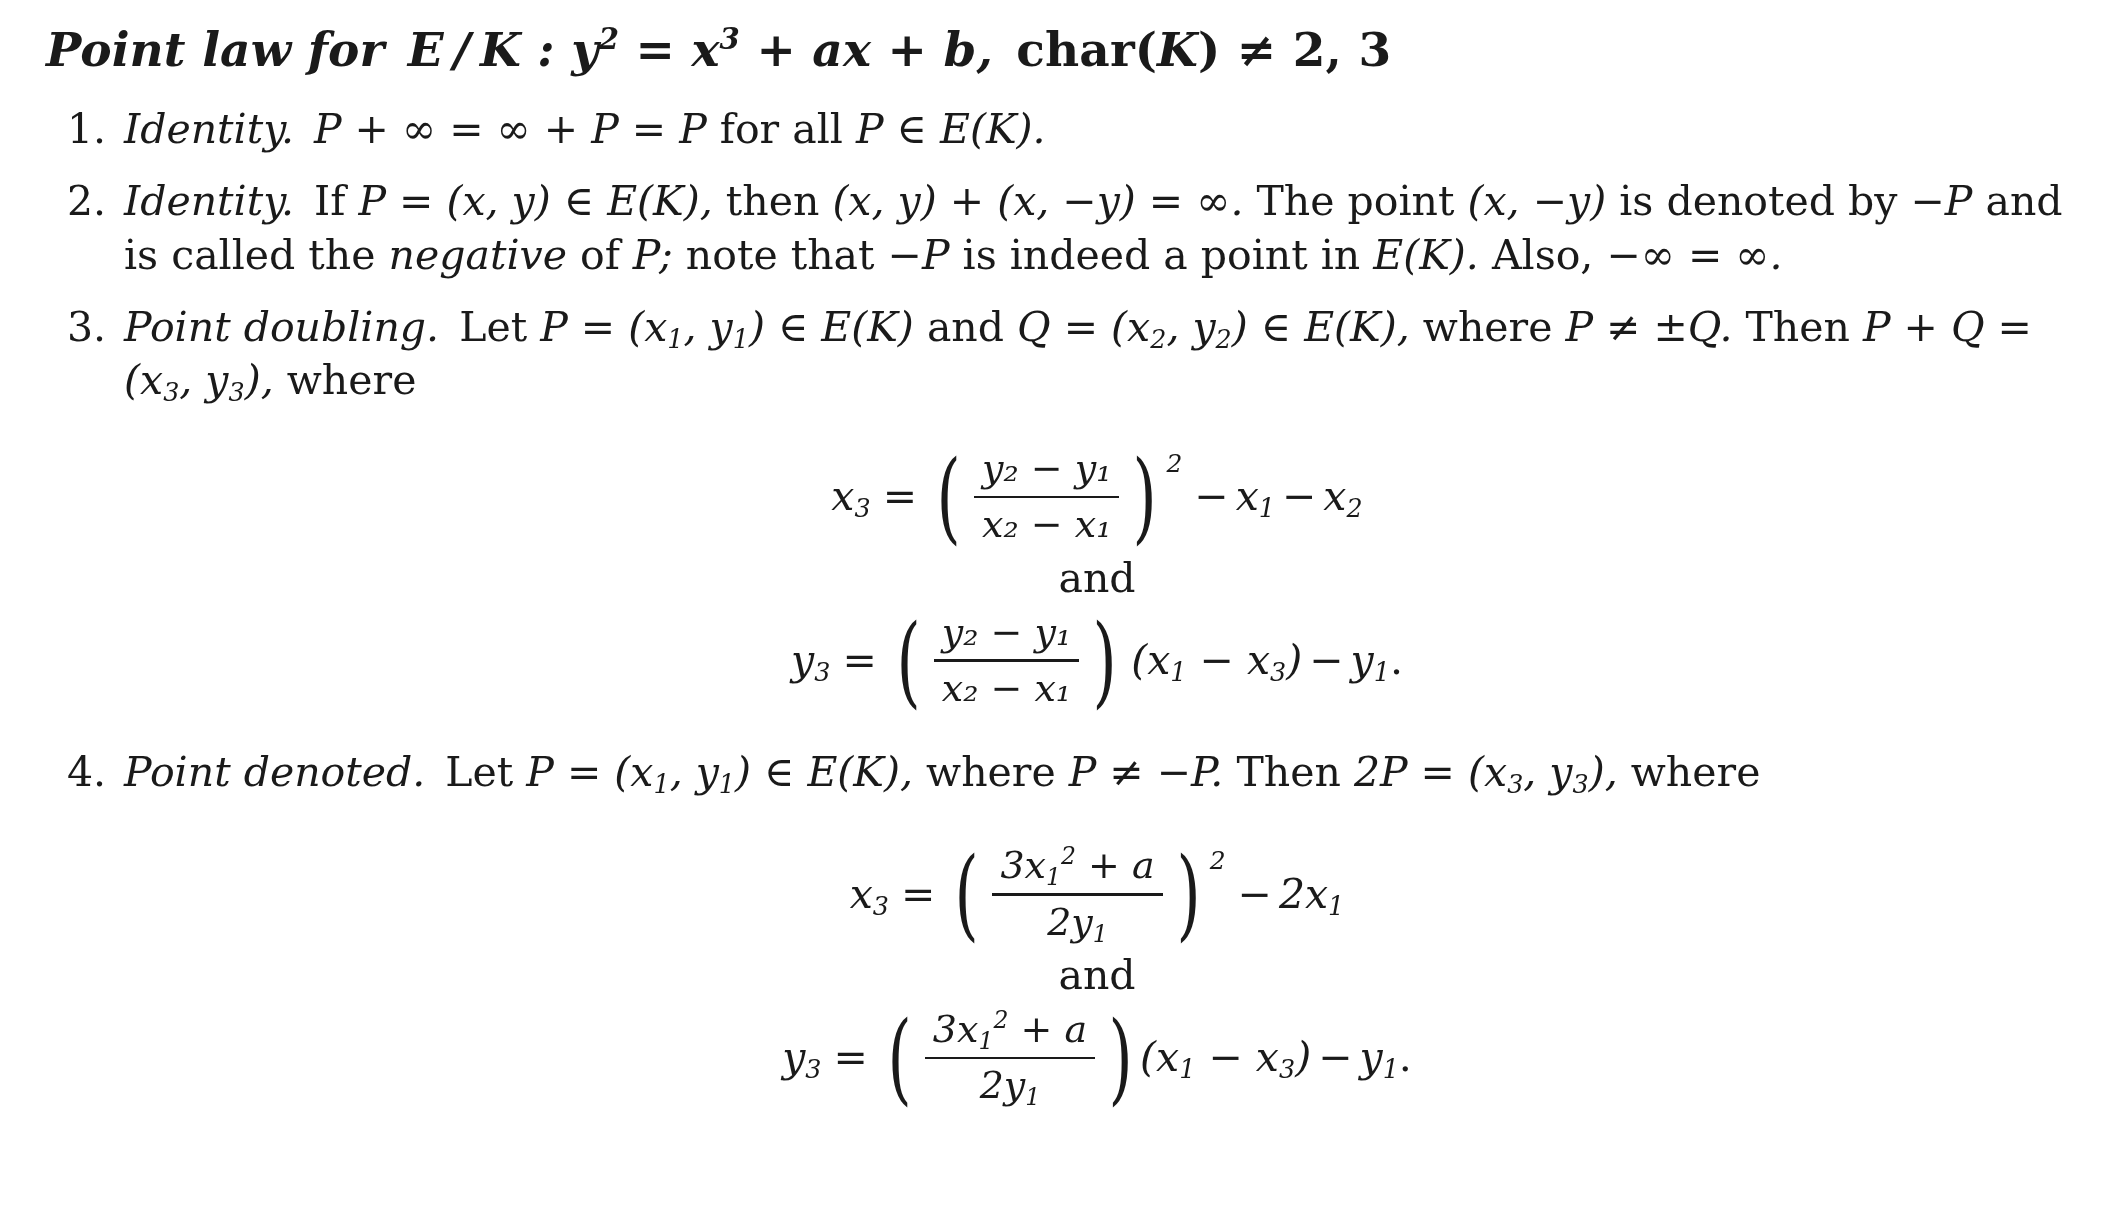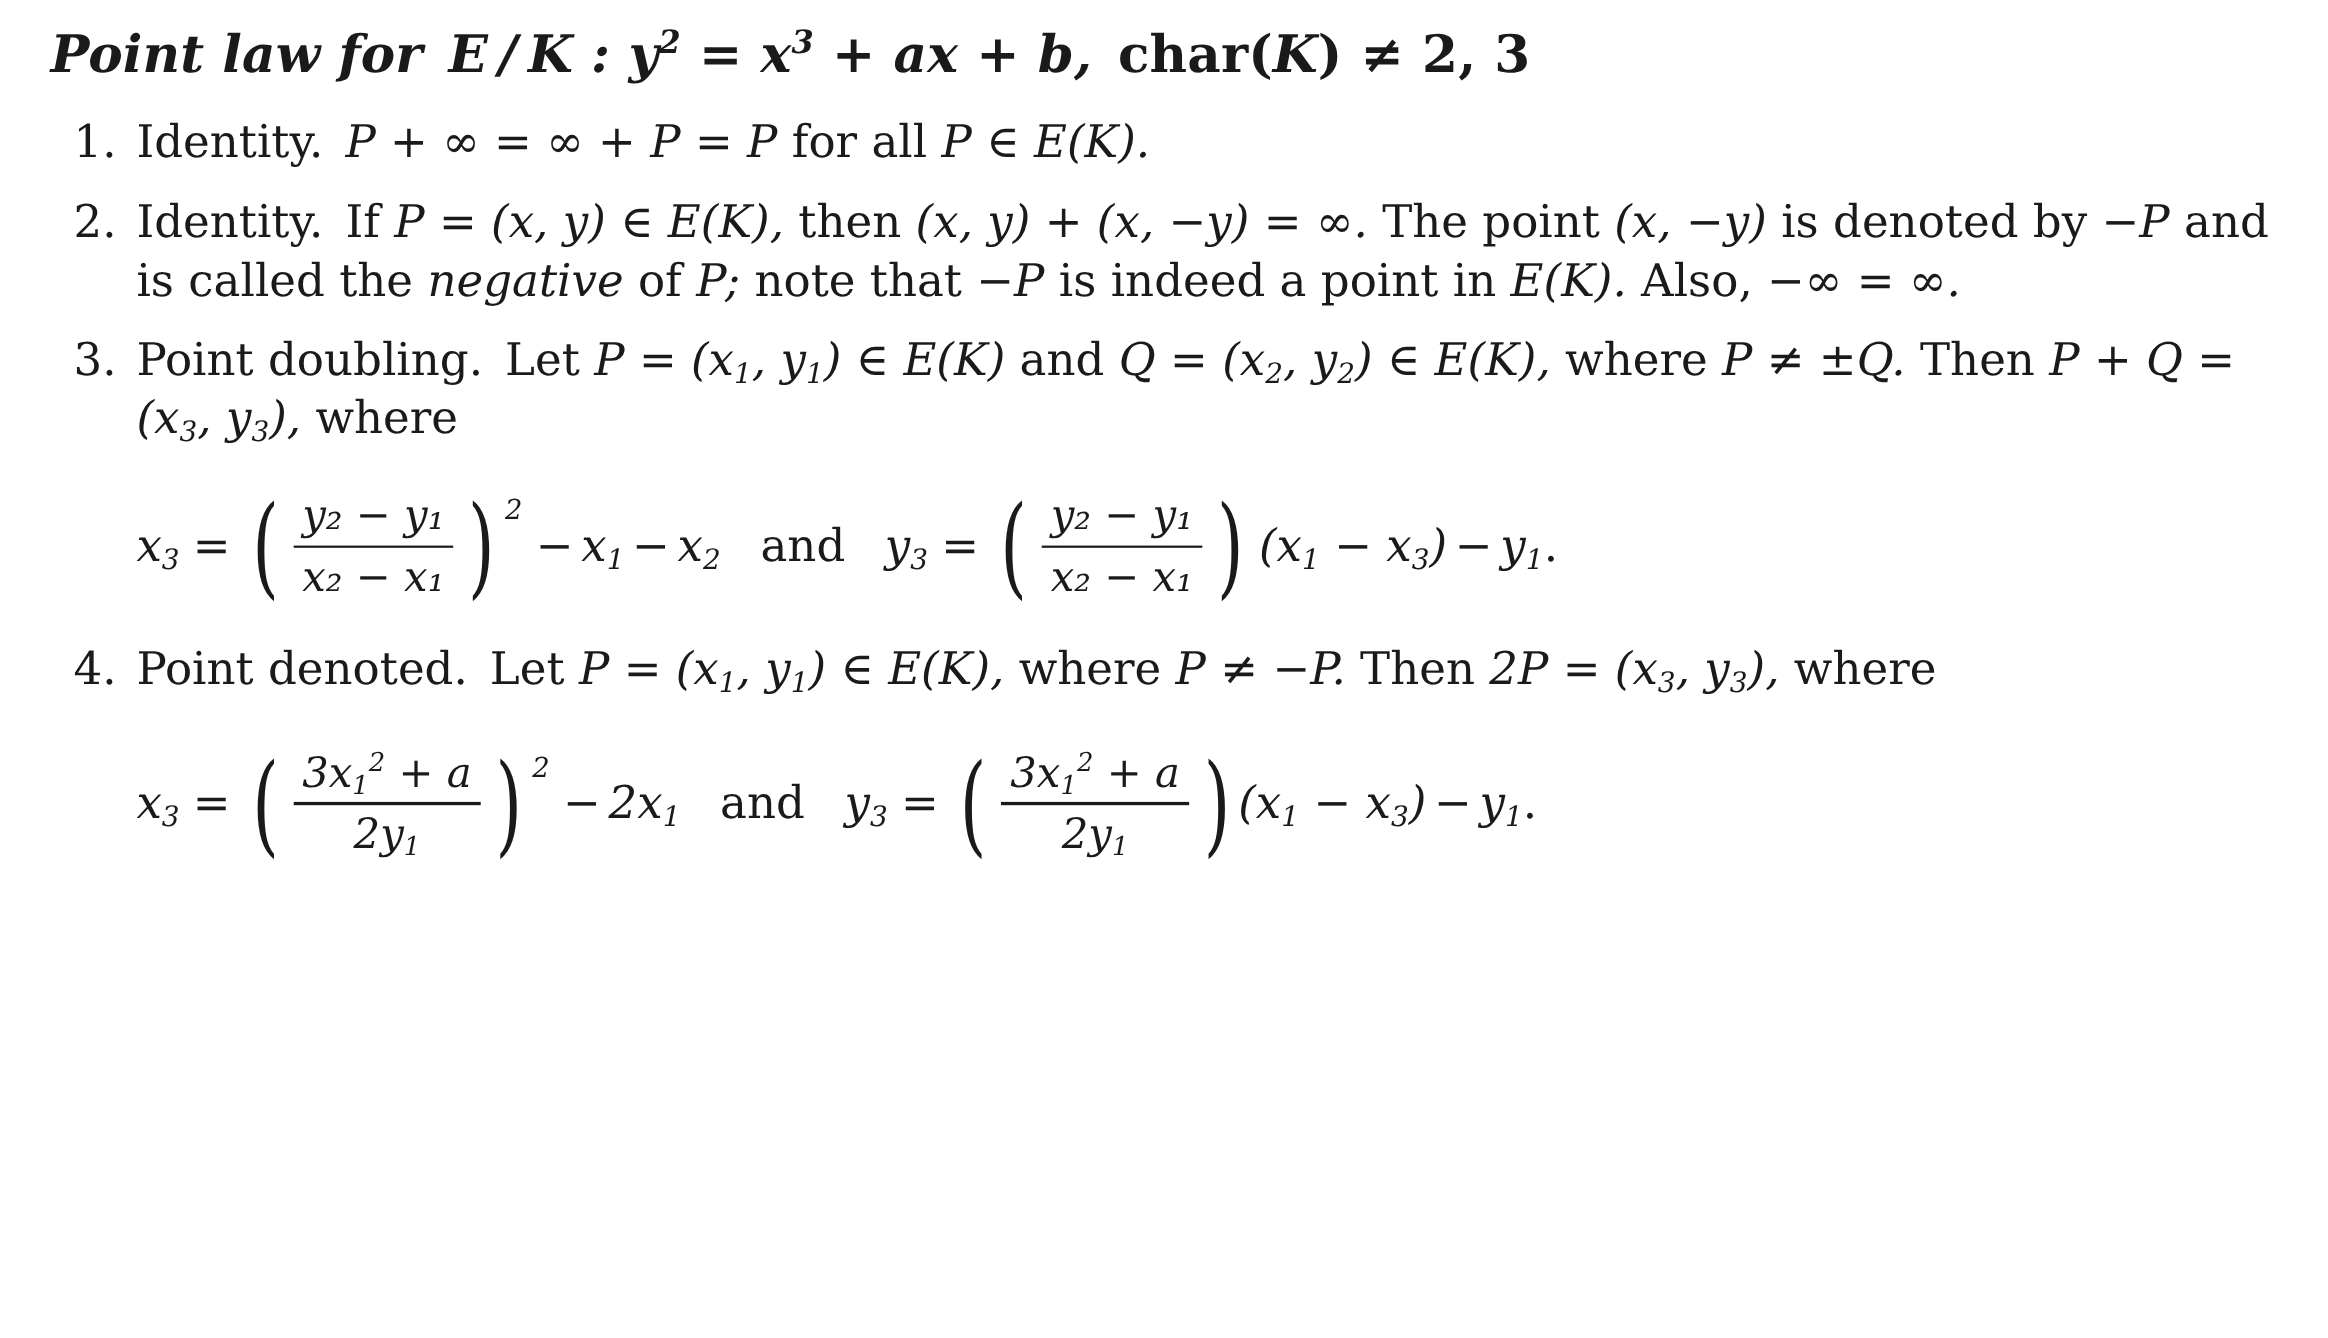--- a/index.html
+++ b/index.html
@@ -49,20 +49,21 @@
   }
   ol.items > li .num {
     position: absolute;
     left: 14px;
     top: 0;
     width: 46px;
     text-align: right;
     font-style: normal;
   }
   .lead {
+    font-style: italic;
     margin-top: 12px;
   }
   .body-text {
     font-style: italic;
   }
   .rm { font-style: normal; }
 
   
   .mi { font-style: italic; }
   .mn, .mo { font-style: normal; }
@@ -74,20 +75,21 @@
   sub { vertical-align: -0.28em; }
   sup { vertical-align: 0.58em; }
 
   
   .display {
     display: flex;
     align-items: center;
     font-size: 41px;
     font-style: italic;
     gap: 0;
+    flex-direction: column;
   }
   .disp-addition { margin: 34px 0 30px 0; }
   .disp-doubling { margin: 40px 0 0 0; }
 
   .eq {
     display: inline-flex;
     align-items: center;
   }
   .and-word {
     font-style: normal;

